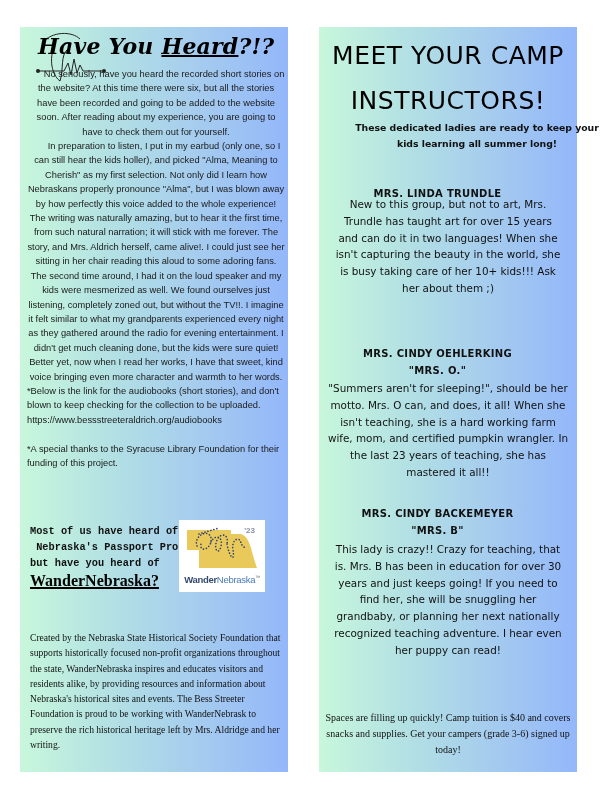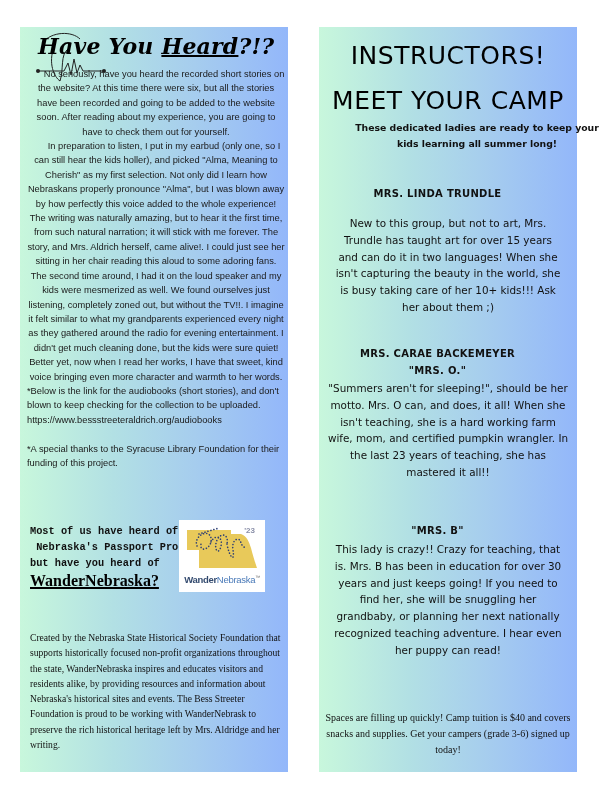--- a/index.html
+++ b/index.html
@@ -124,29 +124,30 @@
     </svg>
     <span class="logo-year">'23</span>
     <div class="logo-text"><span class="w">Wander</span><span class="n">Nebraska</span><sup style="font-size:5px;color:#666">™</sup></div>
   </div>
 
   <div class="wander-desc">Created by the Nebraska State Historical Society Foundation that supports historically focused non-profit organizations throughout the state, WanderNebraska inspires and educates visitors and residents alike, by providing resources and information about Nebraska's historical sites and events. The Bess Streeter Foundation is proud to be working with WanderNebrask to preserve the rich historical heritage left by Mrs. Aldridge and her writing.</div>
 </div>
 
 <div id="right-panel" class="panel">
   <div class="meet-title">
+    <div>MEET YOUR CAMP</div>
     <div>INSTRUCTORS!</div>
-    <div>MEET YOUR CAMP</div>
   </div>
   <div class="meet-sub">These dedicated ladies are ready to keep your kids learning all summer long!</div>
 
   <div class="inst-name" style="top:158px">MRS. LINDA TRUNDLE</div>
-  <div class="inst-bio" style="top:188px; padding:0 16px">New to this group, but not to art, Mrs. Trundle has taught art for over 15 years and can do it in two languages!  When she isn't capturing the beauty in the world, she is busy taking care of her 10+ kids!!! Ask her about them ;)</div>
+  <div class="inst-bio" style="top:169px; padding:0 16px">New to this group, but not to art, Mrs. Trundle has taught art for over 15 years and can do it in two languages!  When she isn't capturing the beauty in the world, she is busy taking care of her 10+ kids!!! Ask her about them ;)</div>
 
-  <div class="inst-name" style="top:318px">MRS. CARAE BACKEMEYER</div>
+  <div class="inst-name" style="top:318px">MRS. CINDY OEHLERKING</div>
   <div class="inst-name" style="top:335px">"MRS. O."</div>
   <div class="inst-bio" style="top:353px; padding:0 8px">"Summers aren't for sleeping!", should be her motto.  Mrs. O can, and does, it all!  When she isn't teaching, she is  a hard working farm wife, mom, and certified pumpkin wrangler.  In the last 23 years of teaching, she has mastered it all!!</div>
 
+  <div class="inst-name" style="top:478px">MRS. CINDY BACKEMEYER</div>
   <div class="inst-name" style="top:495px">"MRS. B"</div>
   <div class="inst-bio" style="top:514px; padding:0 14px">This lady is crazy!! Crazy for teaching, that is.  Mrs. B has been in education for over 30 years and just keeps going!  If you need to find her, she will be snuggling her grandbaby, or planning her next nationally recognized teaching adventure.  I hear even her puppy can read!</div>
 
   <div class="camp-note" style="top:683px; padding:0 4px">Spaces are filling up quickly! Camp tuition is $40 and covers snacks and supplies. Get your campers (grade 3-6) signed up today!</div>
 </div>
 
 </body></html>

